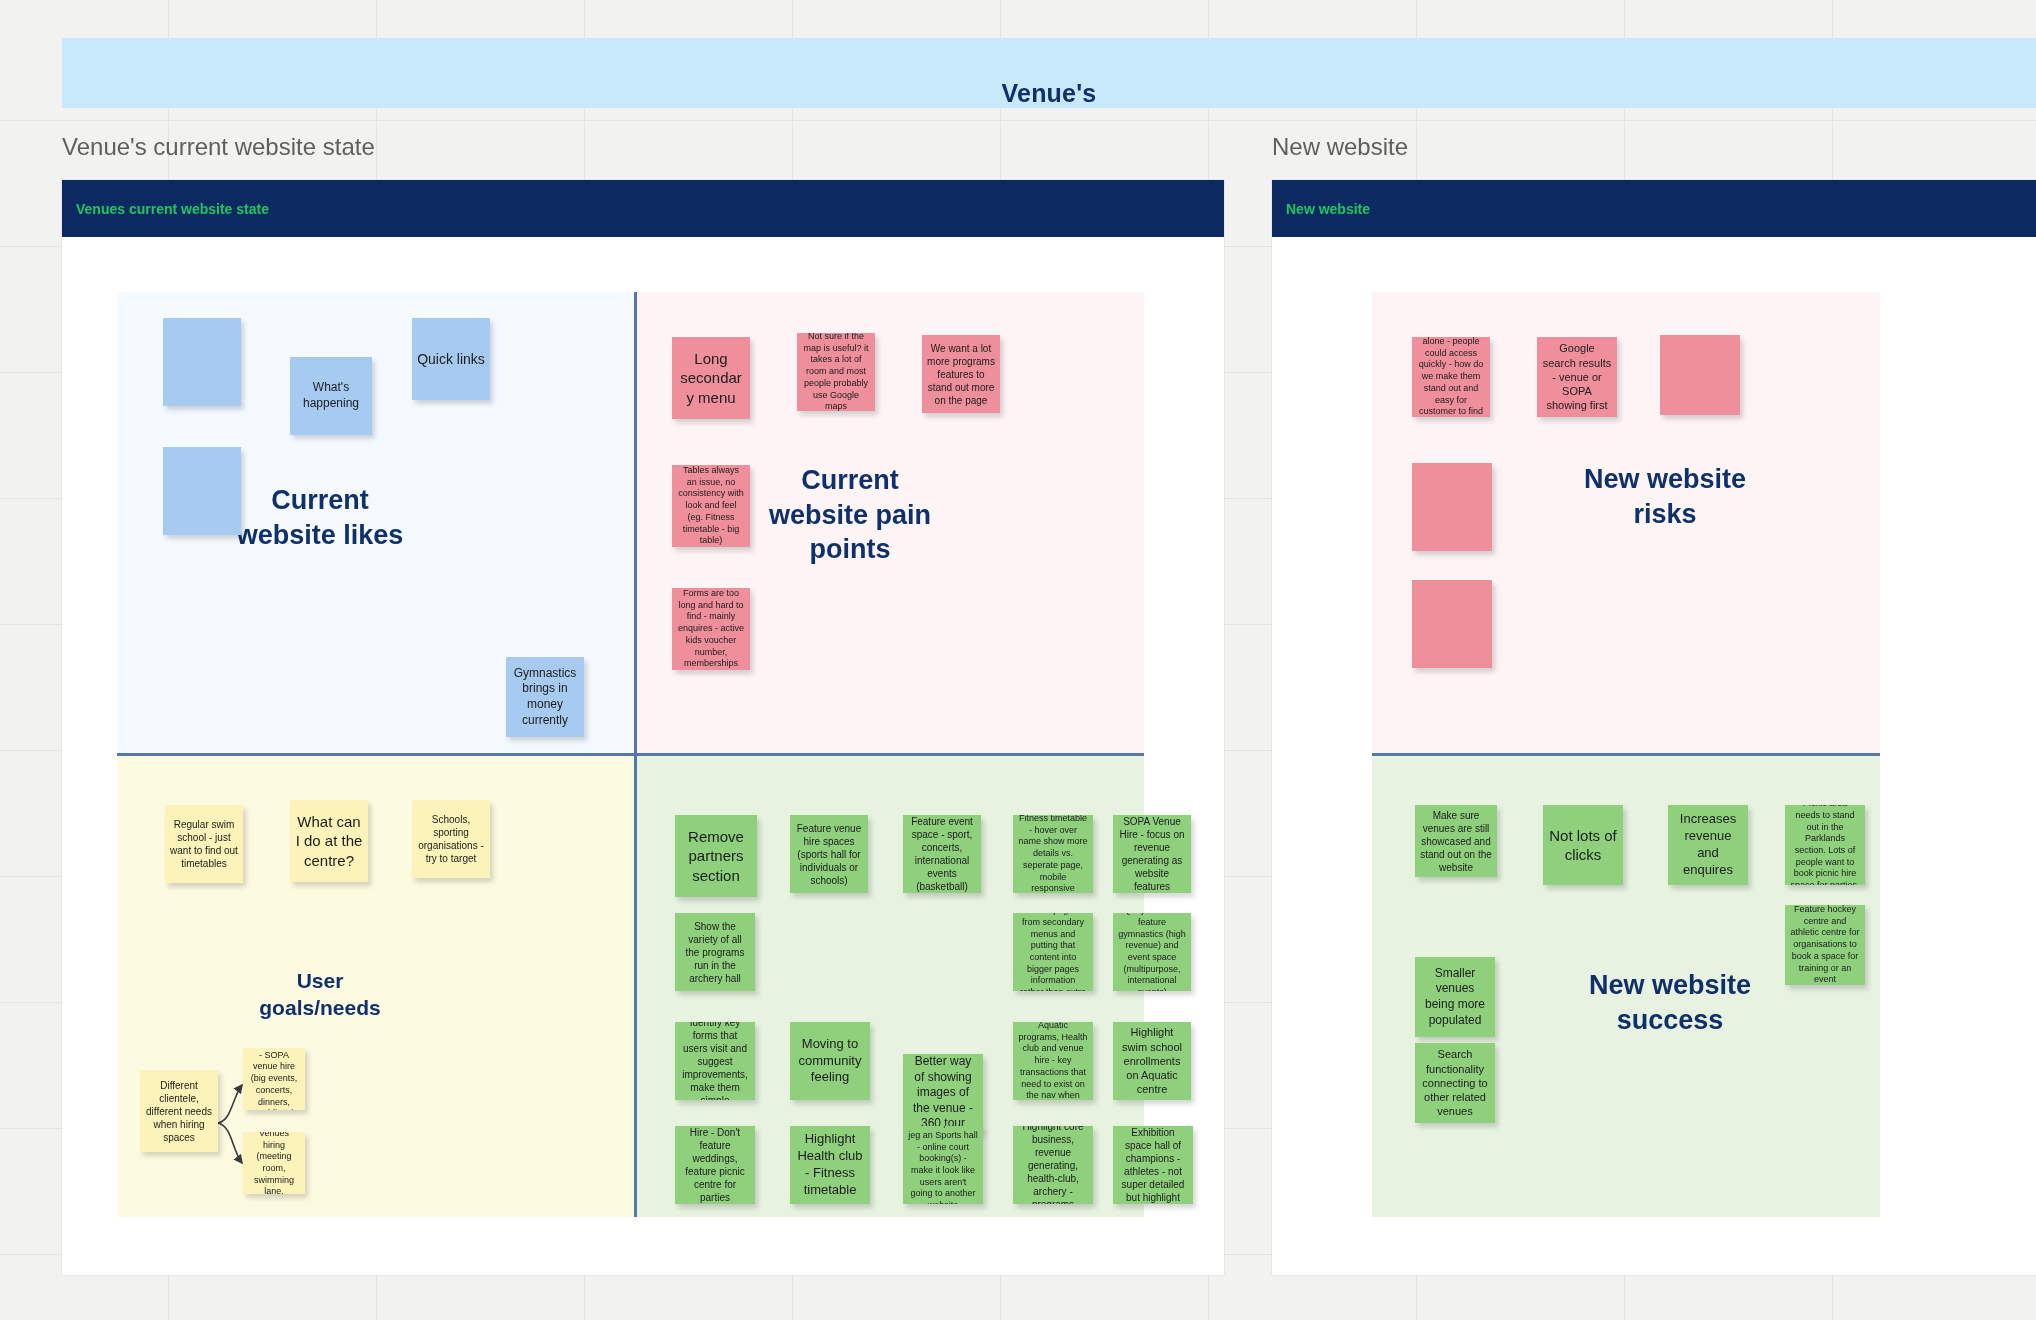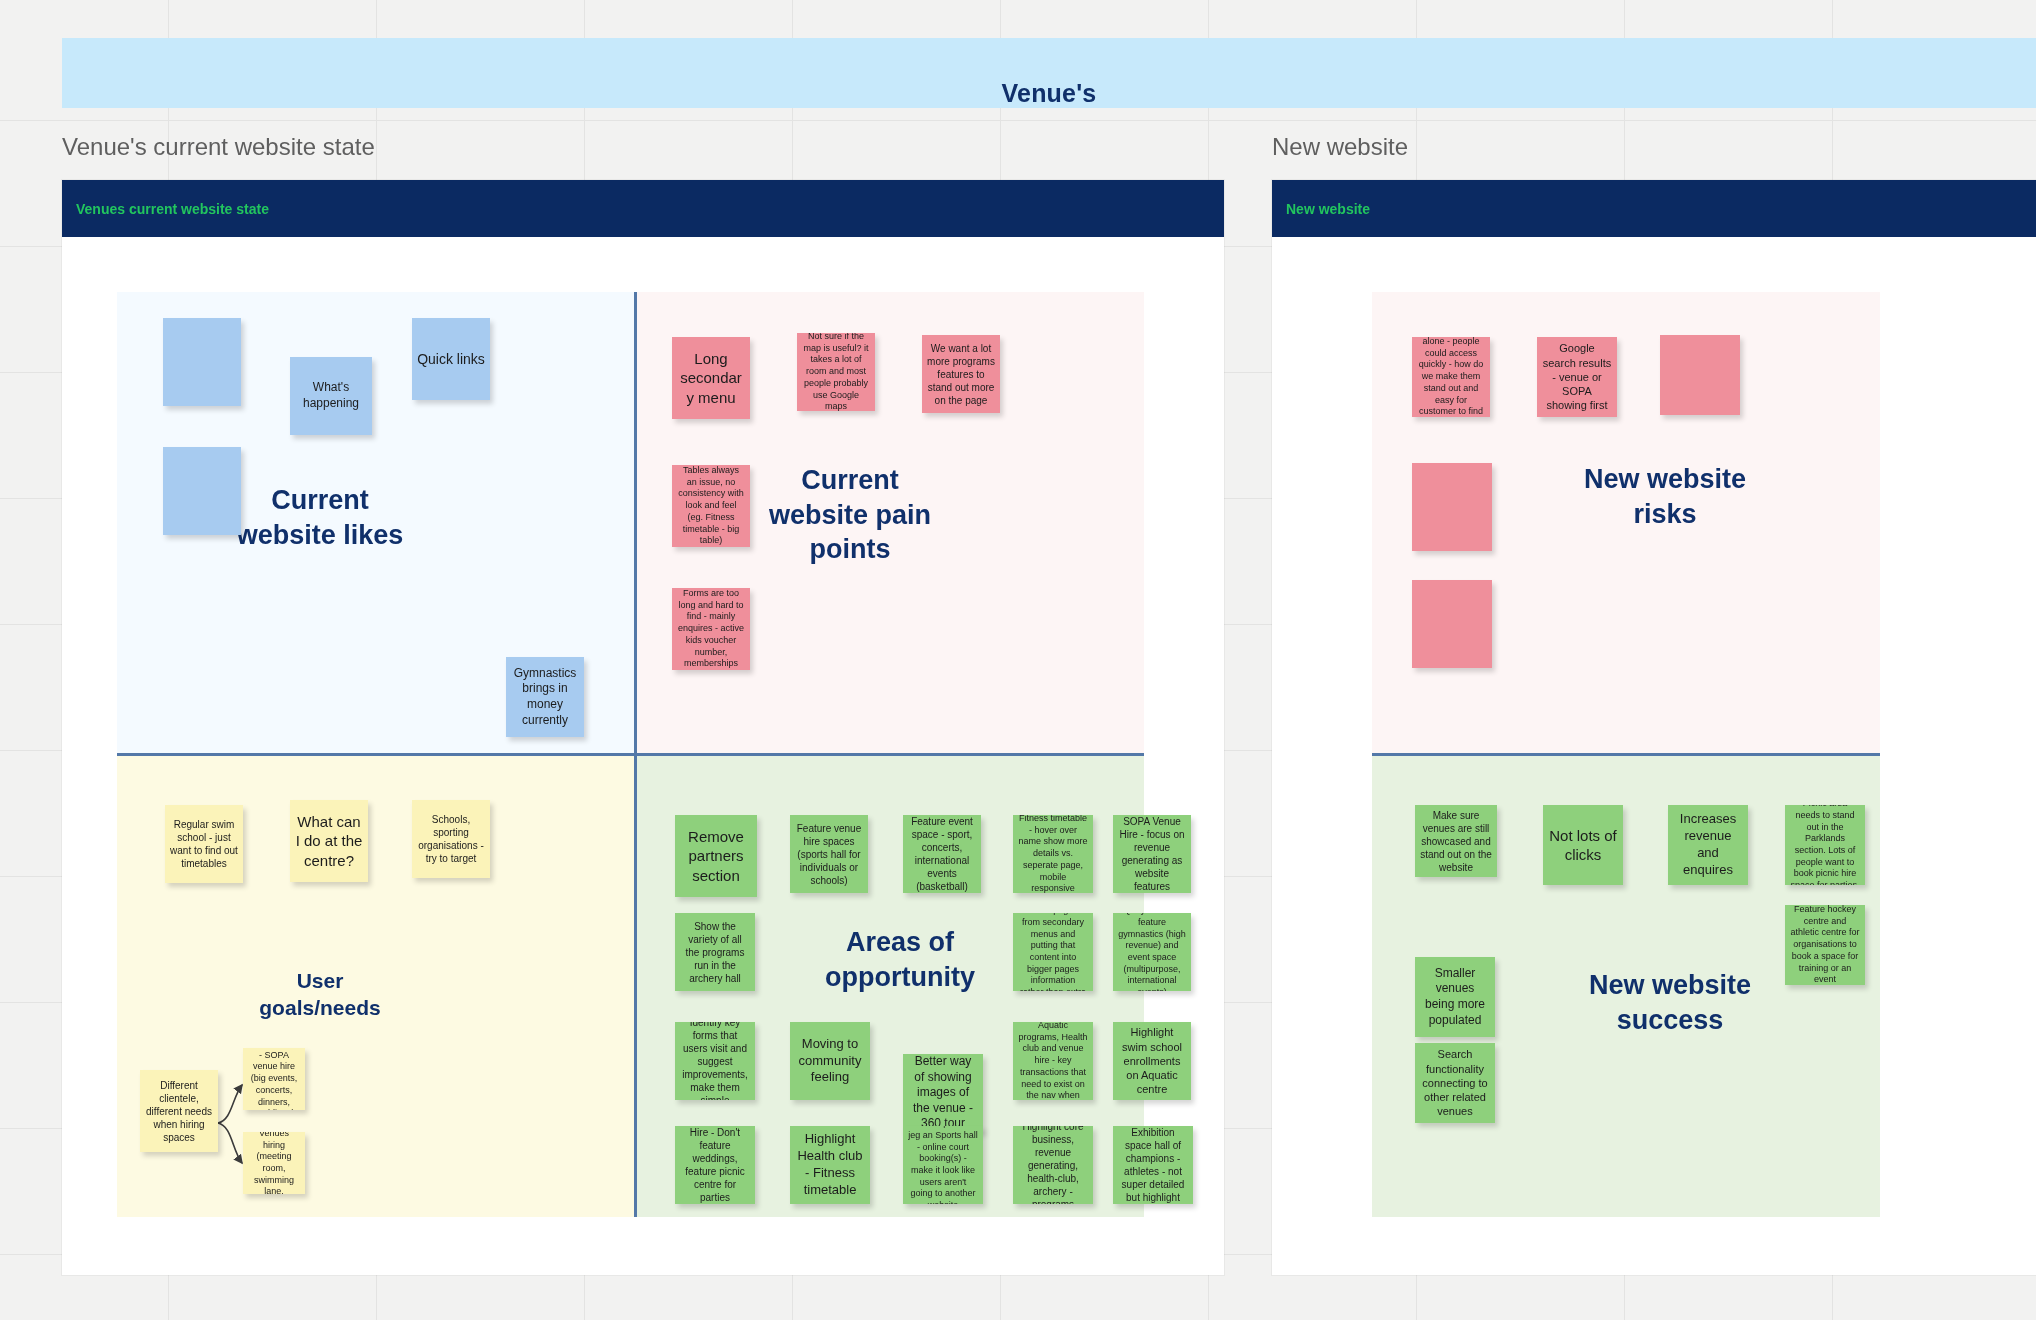--- a/index.html
+++ b/index.html
@@ -176,21 +176,20 @@
 
   <div class="rquad-wrap">
     <div class="rq-top"></div>
     <div class="rq-bot"></div>
     <div class="rquad-divider-h"></div>
   </div>
 
   <div class="quad-title" id="title-likes">Current<br>website likes</div>
   <div class="quad-title" id="title-pain">Current<br>website pain<br>points</div>
   <div class="quad-title" id="title-goals">User<br>goals/needs</div>
-  <div class="quad-title" id="title-areas">Areas of<br>opportunity</div>
   <div class="quad-title" id="title-risks">New website<br>risks</div>
   <div class="quad-title" id="title-success">New website<br>success</div>
 
   <svg id="connectors">
     <defs>
       <marker id="arrowhead" markerWidth="7" markerHeight="7" refX="5" refY="3" orient="auto">
         <path d="M0,0 L6,3 L0,6 z" fill="#3b3b3b"></path>
       </marker>
     </defs>
     <path d="M218,1123 C232,1120 232,1098 242,1085" stroke="#3b3b3b" stroke-width="1.6" fill="none" marker-end="url(#arrowhead)"></path>

